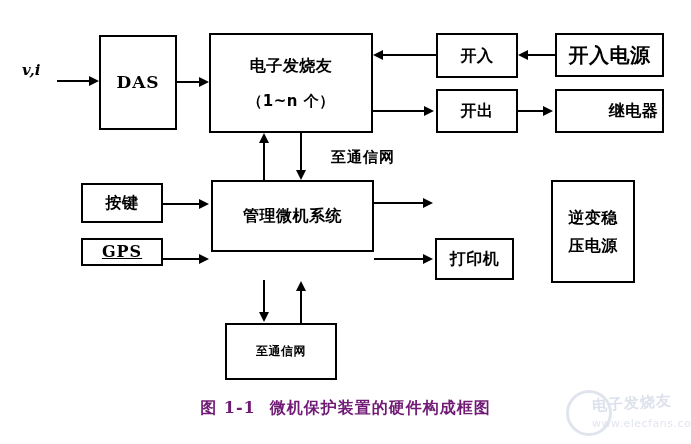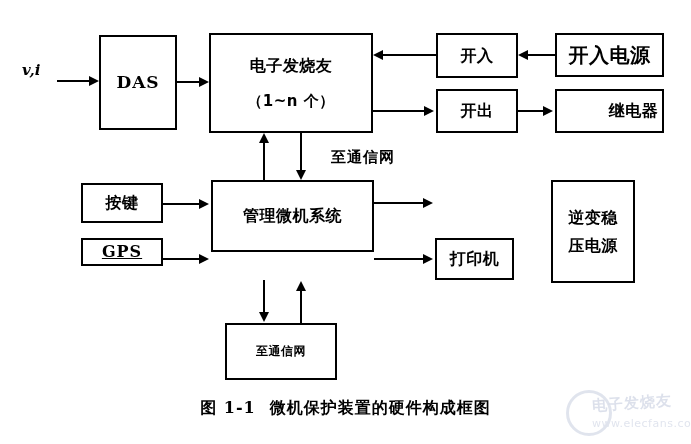--- a/index.html
+++ b/index.html
@@ -77,21 +77,21 @@
   }
   #caption {
     position: absolute;
     left: 0;
     right: 0;
     top: 398px;
     text-align: center;
     font-family: "DejaVu Sans", sans-serif;
     font-weight: bold;
     font-size: 16px;
-    color: #000000;
+    color: #701a75;
     letter-spacing: 1px;
     z-index: 5;
   }
   #caption .fignum { font-family: "DejaVu Serif", serif; font-weight: bold; }
   #caption .gap { display: inline-block; width: 14px; }
 
   
   #watermark {
     position: absolute;
     left: 566px;

